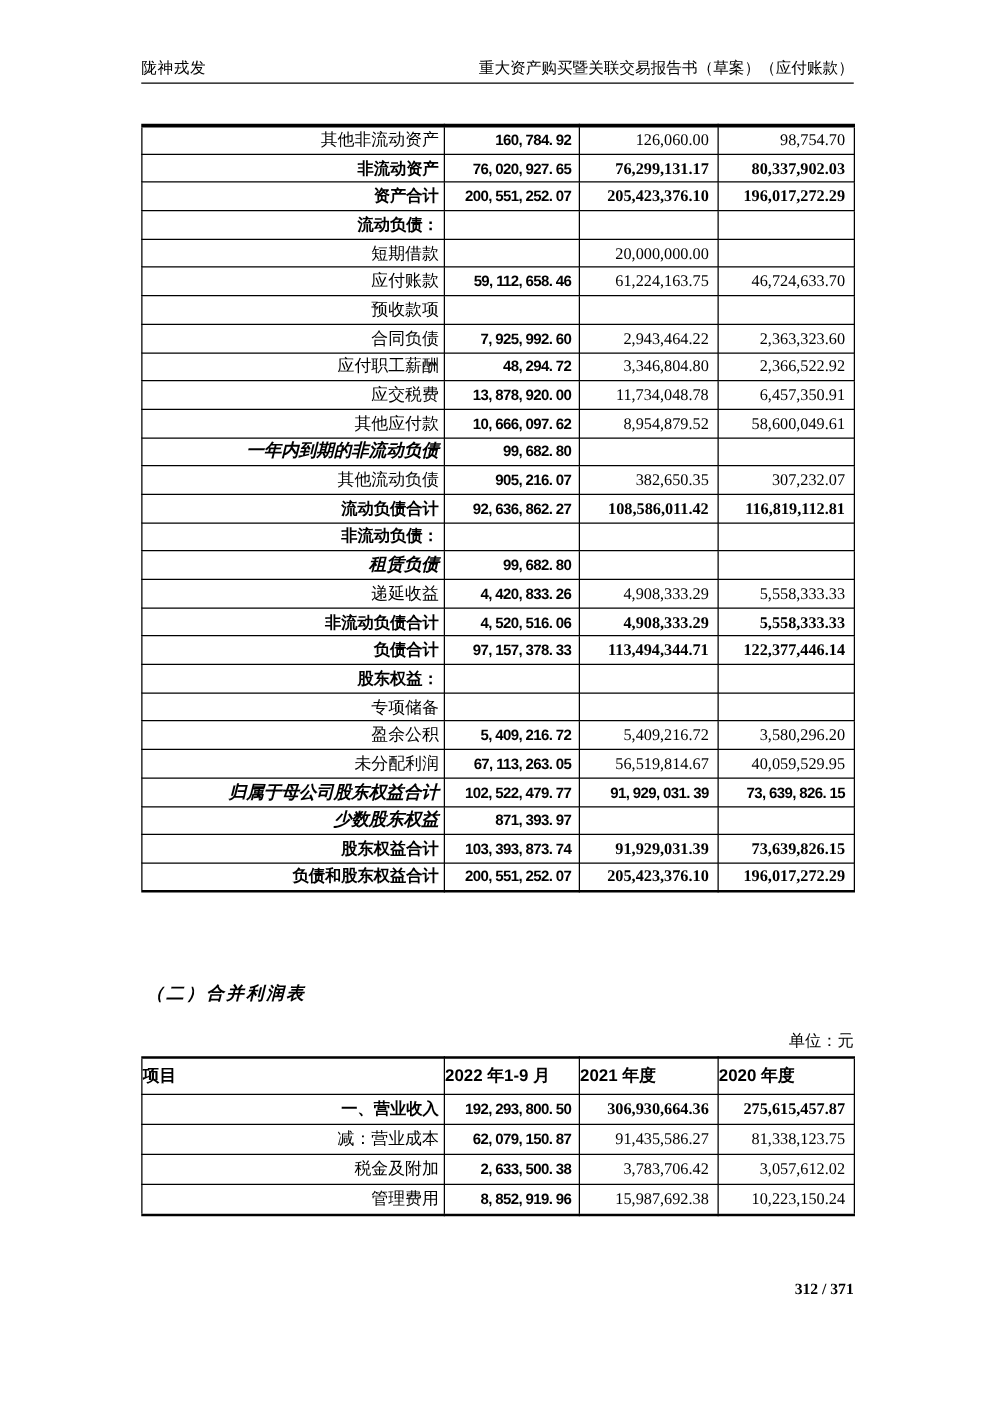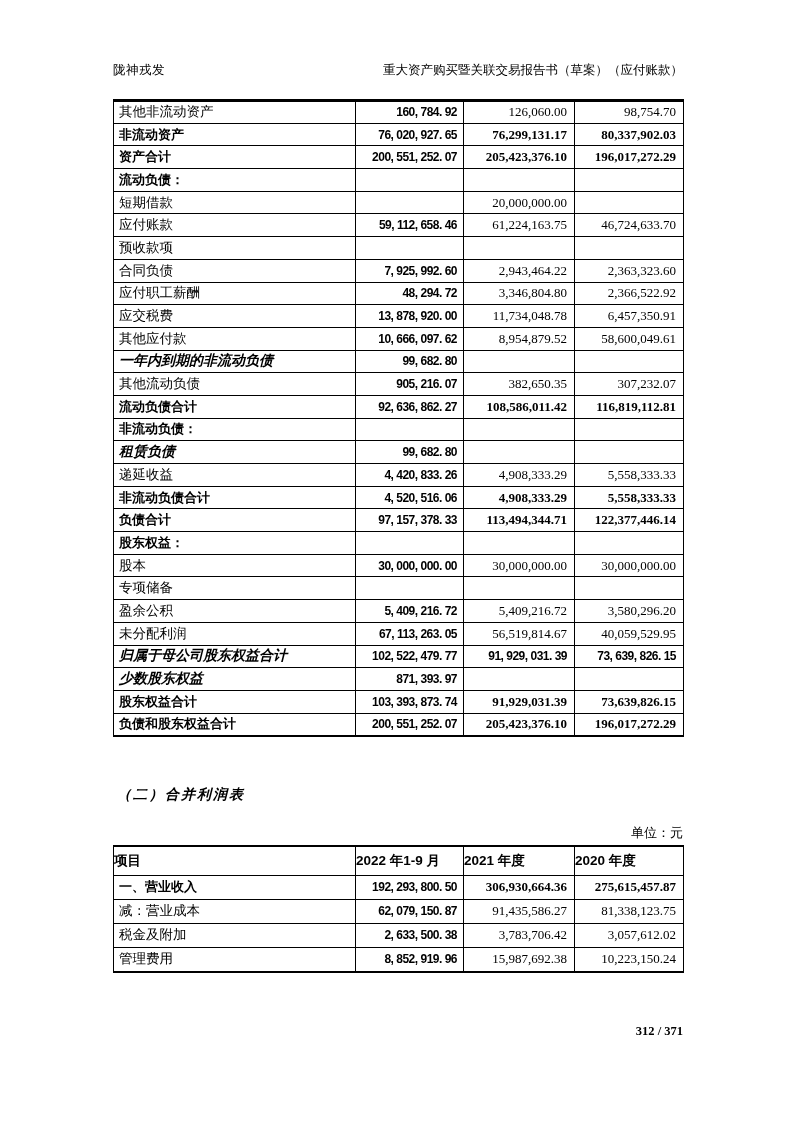--- a/index.html
+++ b/index.html
@@ -4,41 +4,41 @@
 <style>
   * { margin:0; padding:0; box-sizing:border-box; }
   html,body { width:793px; height:1122px; background:#ffffff; color:#000;
     font-family:"Liberation Serif", serif; overflow:hidden; position:relative; }
 
   .page { position:relative; width:793px; height:1122px; }
 
   
   .pg-header { position:absolute; left:113px; top:46px; width:570px;
     display:flex; justify-content:space-between; align-items:flex-start;
-    border-bottom:1.6px solid #000; padding-bottom:20px;margin-top:16px; }
+    border-bottom:1.6px solid #000; padding-bottom:3px; }
   .pg-header .left  { font-size:12.5px; letter-spacing:.5px; }
   .pg-header .right { font-size:12.5px; }
 
   
   table.fin { border-collapse:collapse; table-layout:fixed; width:570px;
     position:absolute; left:113px; }
   table.fin td, table.fin th { border:1px solid #000; vertical-align:middle;
     overflow:hidden; white-space:nowrap; }
   .t1 { top:99px;  border-top:3px solid #000; border-bottom:2.5px solid #000; }
   .t2 { top:845px; border-top:2.5px solid #000; border-bottom:2px solid #000; }
 
   col.c0 { width:242px; } col.c1 { width:108px; }
   col.c2 { width:111px; } col.c3 { width:109px; }
 
   .t1 td { height:22.7px; }
   .t2 td { height:24.2px; }
   .t2 th { height:29px; font-family:"Liberation Sans", sans-serif;
     font-weight:bold; font-size:13.5px; text-align:left; }
 
-  td.c-label { text-align:left; padding:0 4px 0 5px; font-size:13.5px; }
+  td.c-label { text-align:right; padding:0 4px 0 5px; font-size:13.5px; }
   td.c-num   { text-align:right; padding:0 7px 0 2px; font-size:13px; }
   td.c-2022  { font-family:"Liberation Sans", sans-serif; font-weight:bold;
                font-size:12px; letter-spacing:-0.5px; padding-right:6px; }
 
   tr.row-bold  td.c-label { font-family:"Liberation Sans", sans-serif;
                font-weight:bold; font-size:13px; }
   tr.row-bold  td.c-2021, tr.row-bold td.c-2020 { font-weight:bold; }
   tr.row-kaiti td.c-label { font-weight:bold; font-style:italic; font-size:14px; }
   tr.row-kaiti td.c-2021, tr.row-kaiti td.c-2020 {
                font-family:"Liberation Sans", sans-serif; font-weight:bold;
@@ -184,26 +184,20 @@
           <td class="c-label">负债合计</td>
           <td class="c-num c-2022">97, 157, 378. 33</td>
           <td class="c-num c-2021">113,494,344.71</td>
           <td class="c-num c-2020">122,377,446.14</td>
         </tr>
         <tr class="row-bold">
           <td class="c-label">股东权益：</td>
           <td class="c-num c-2022"></td>
           <td class="c-num c-2021"></td>
           <td class="c-num c-2020"></td>
-        </tr>
-        <tr class="row-normal">
-          <td class="c-label">股本</td>
-          <td class="c-num c-2022">30, 000, 000. 00</td>
-          <td class="c-num c-2021">30,000,000.00</td>
-          <td class="c-num c-2020">30,000,000.00</td>
         </tr>
         <tr class="row-normal">
           <td class="c-label">专项储备</td>
           <td class="c-num c-2022"></td>
           <td class="c-num c-2021"></td>
           <td class="c-num c-2020"></td>
         </tr>
         <tr class="row-normal">
           <td class="c-label">盈余公积</td>
           <td class="c-num c-2022">5, 409, 216. 72</td>

